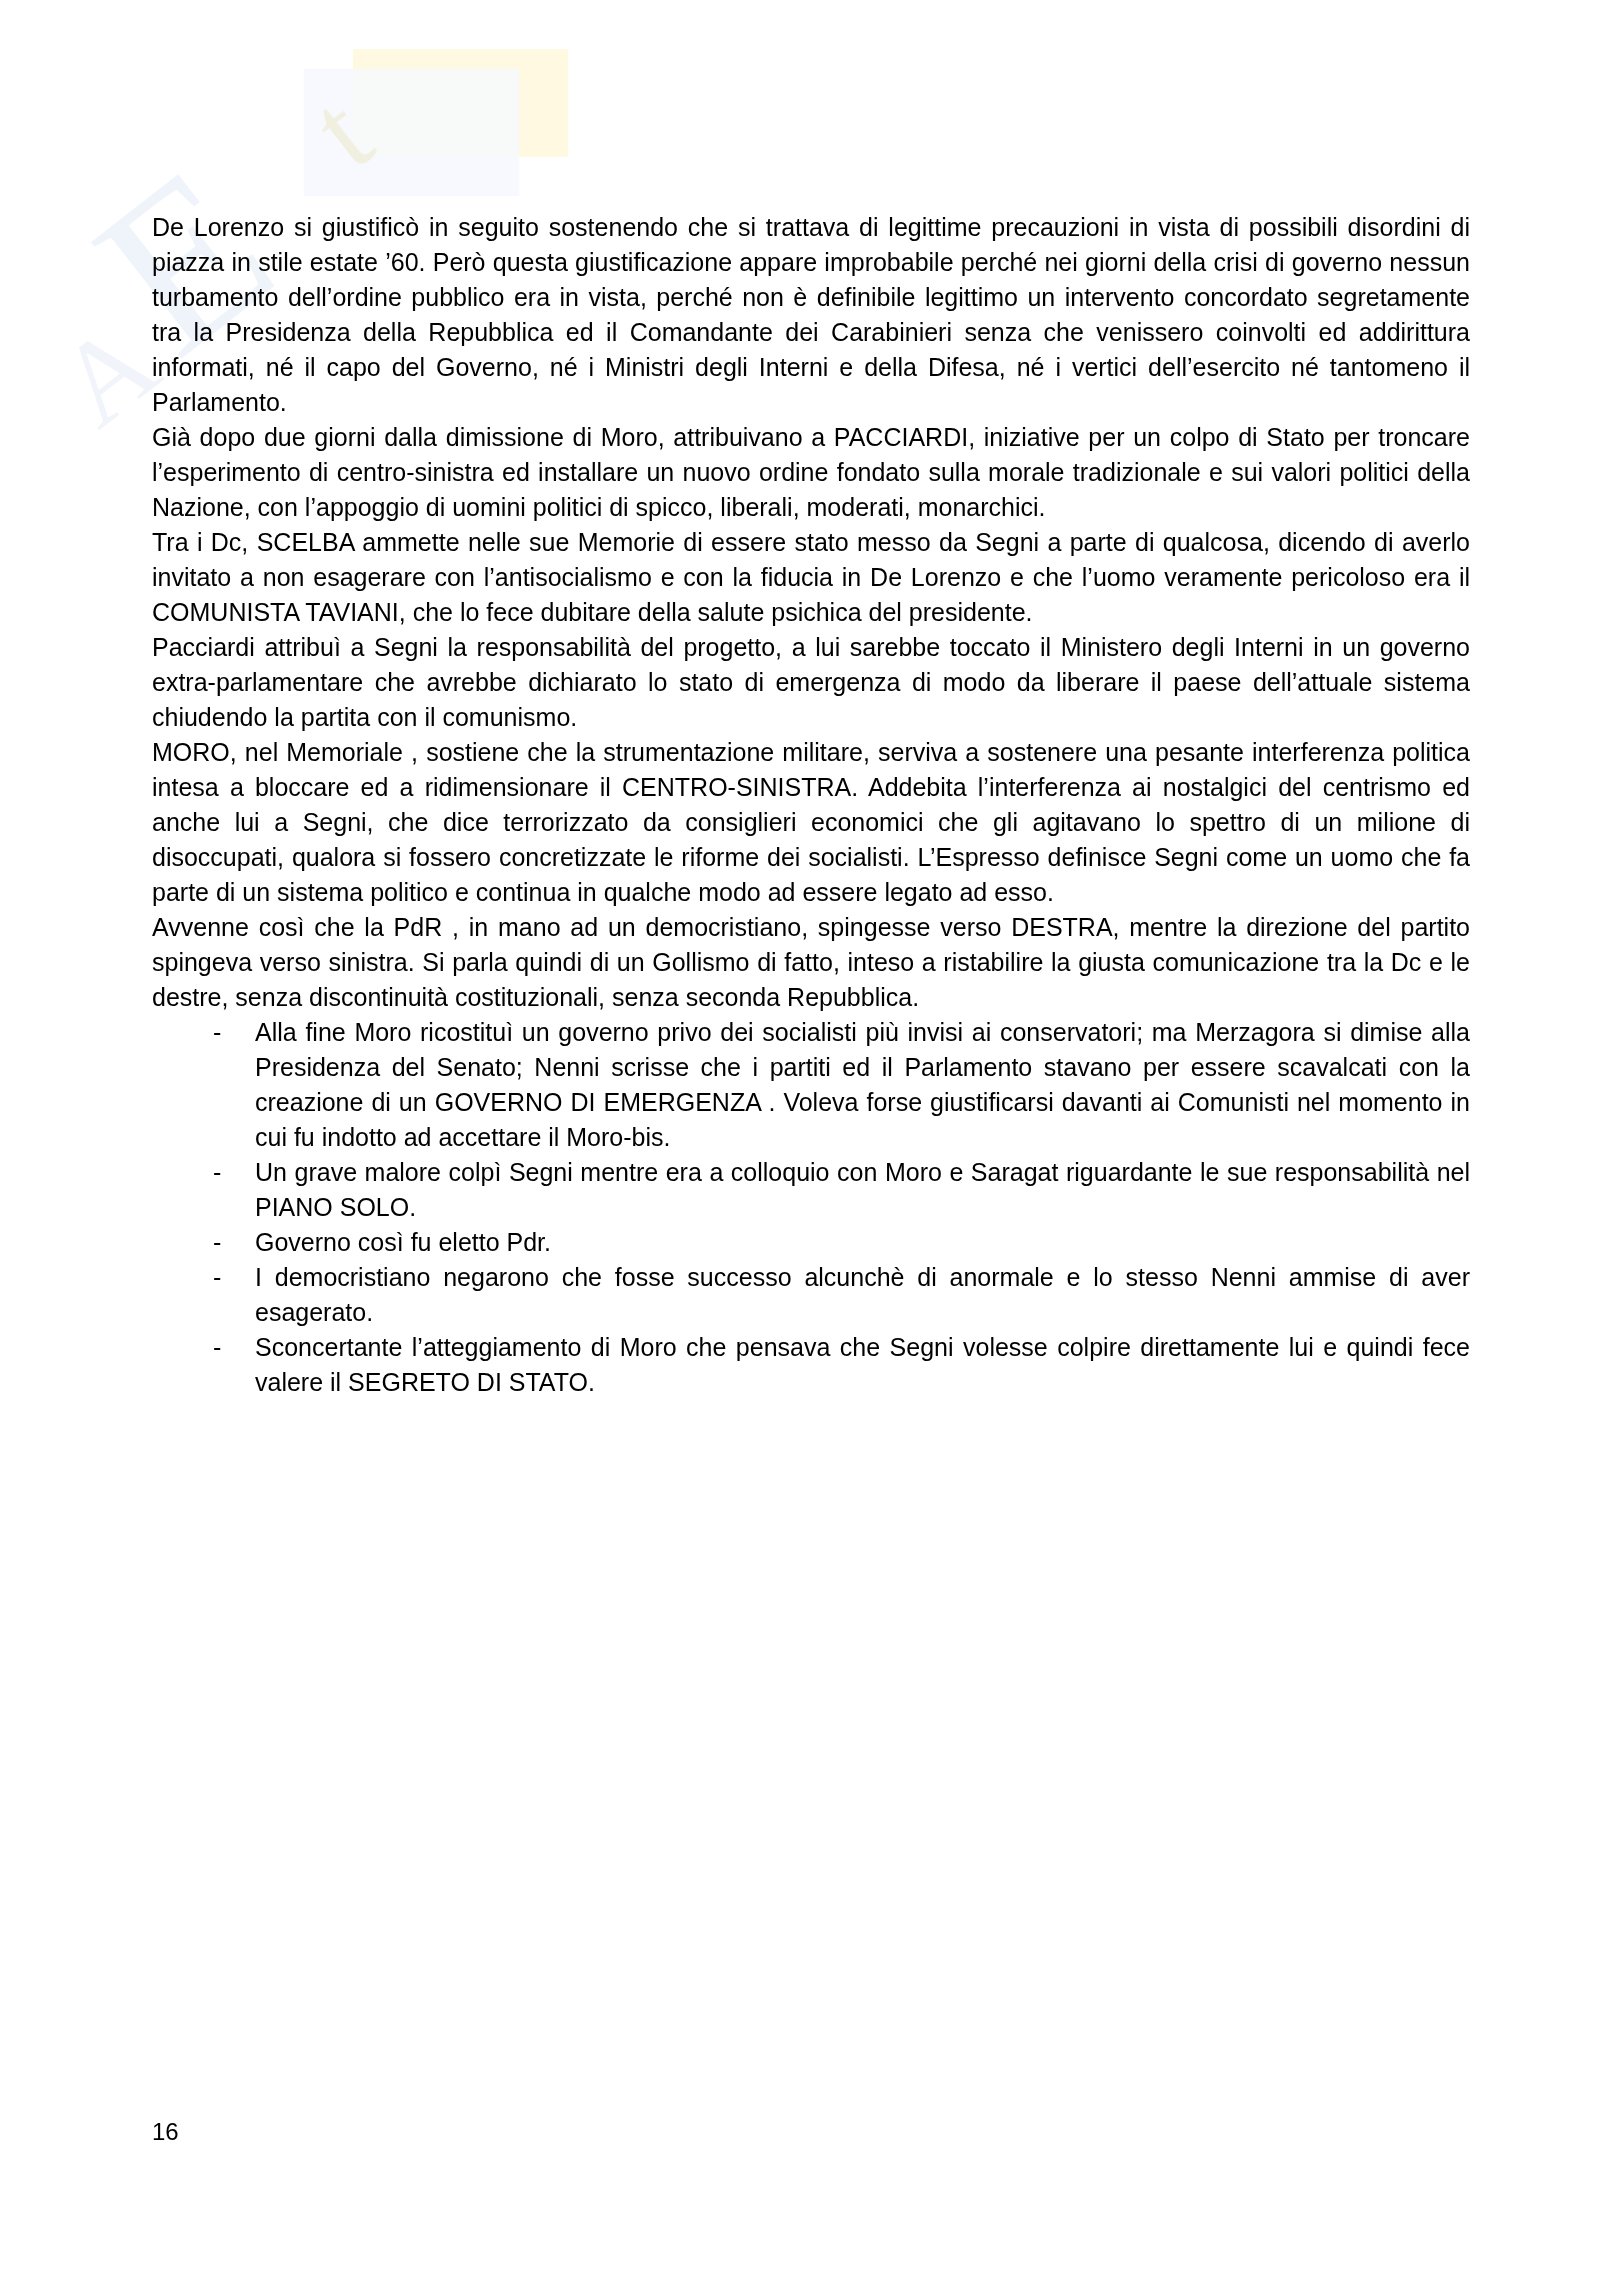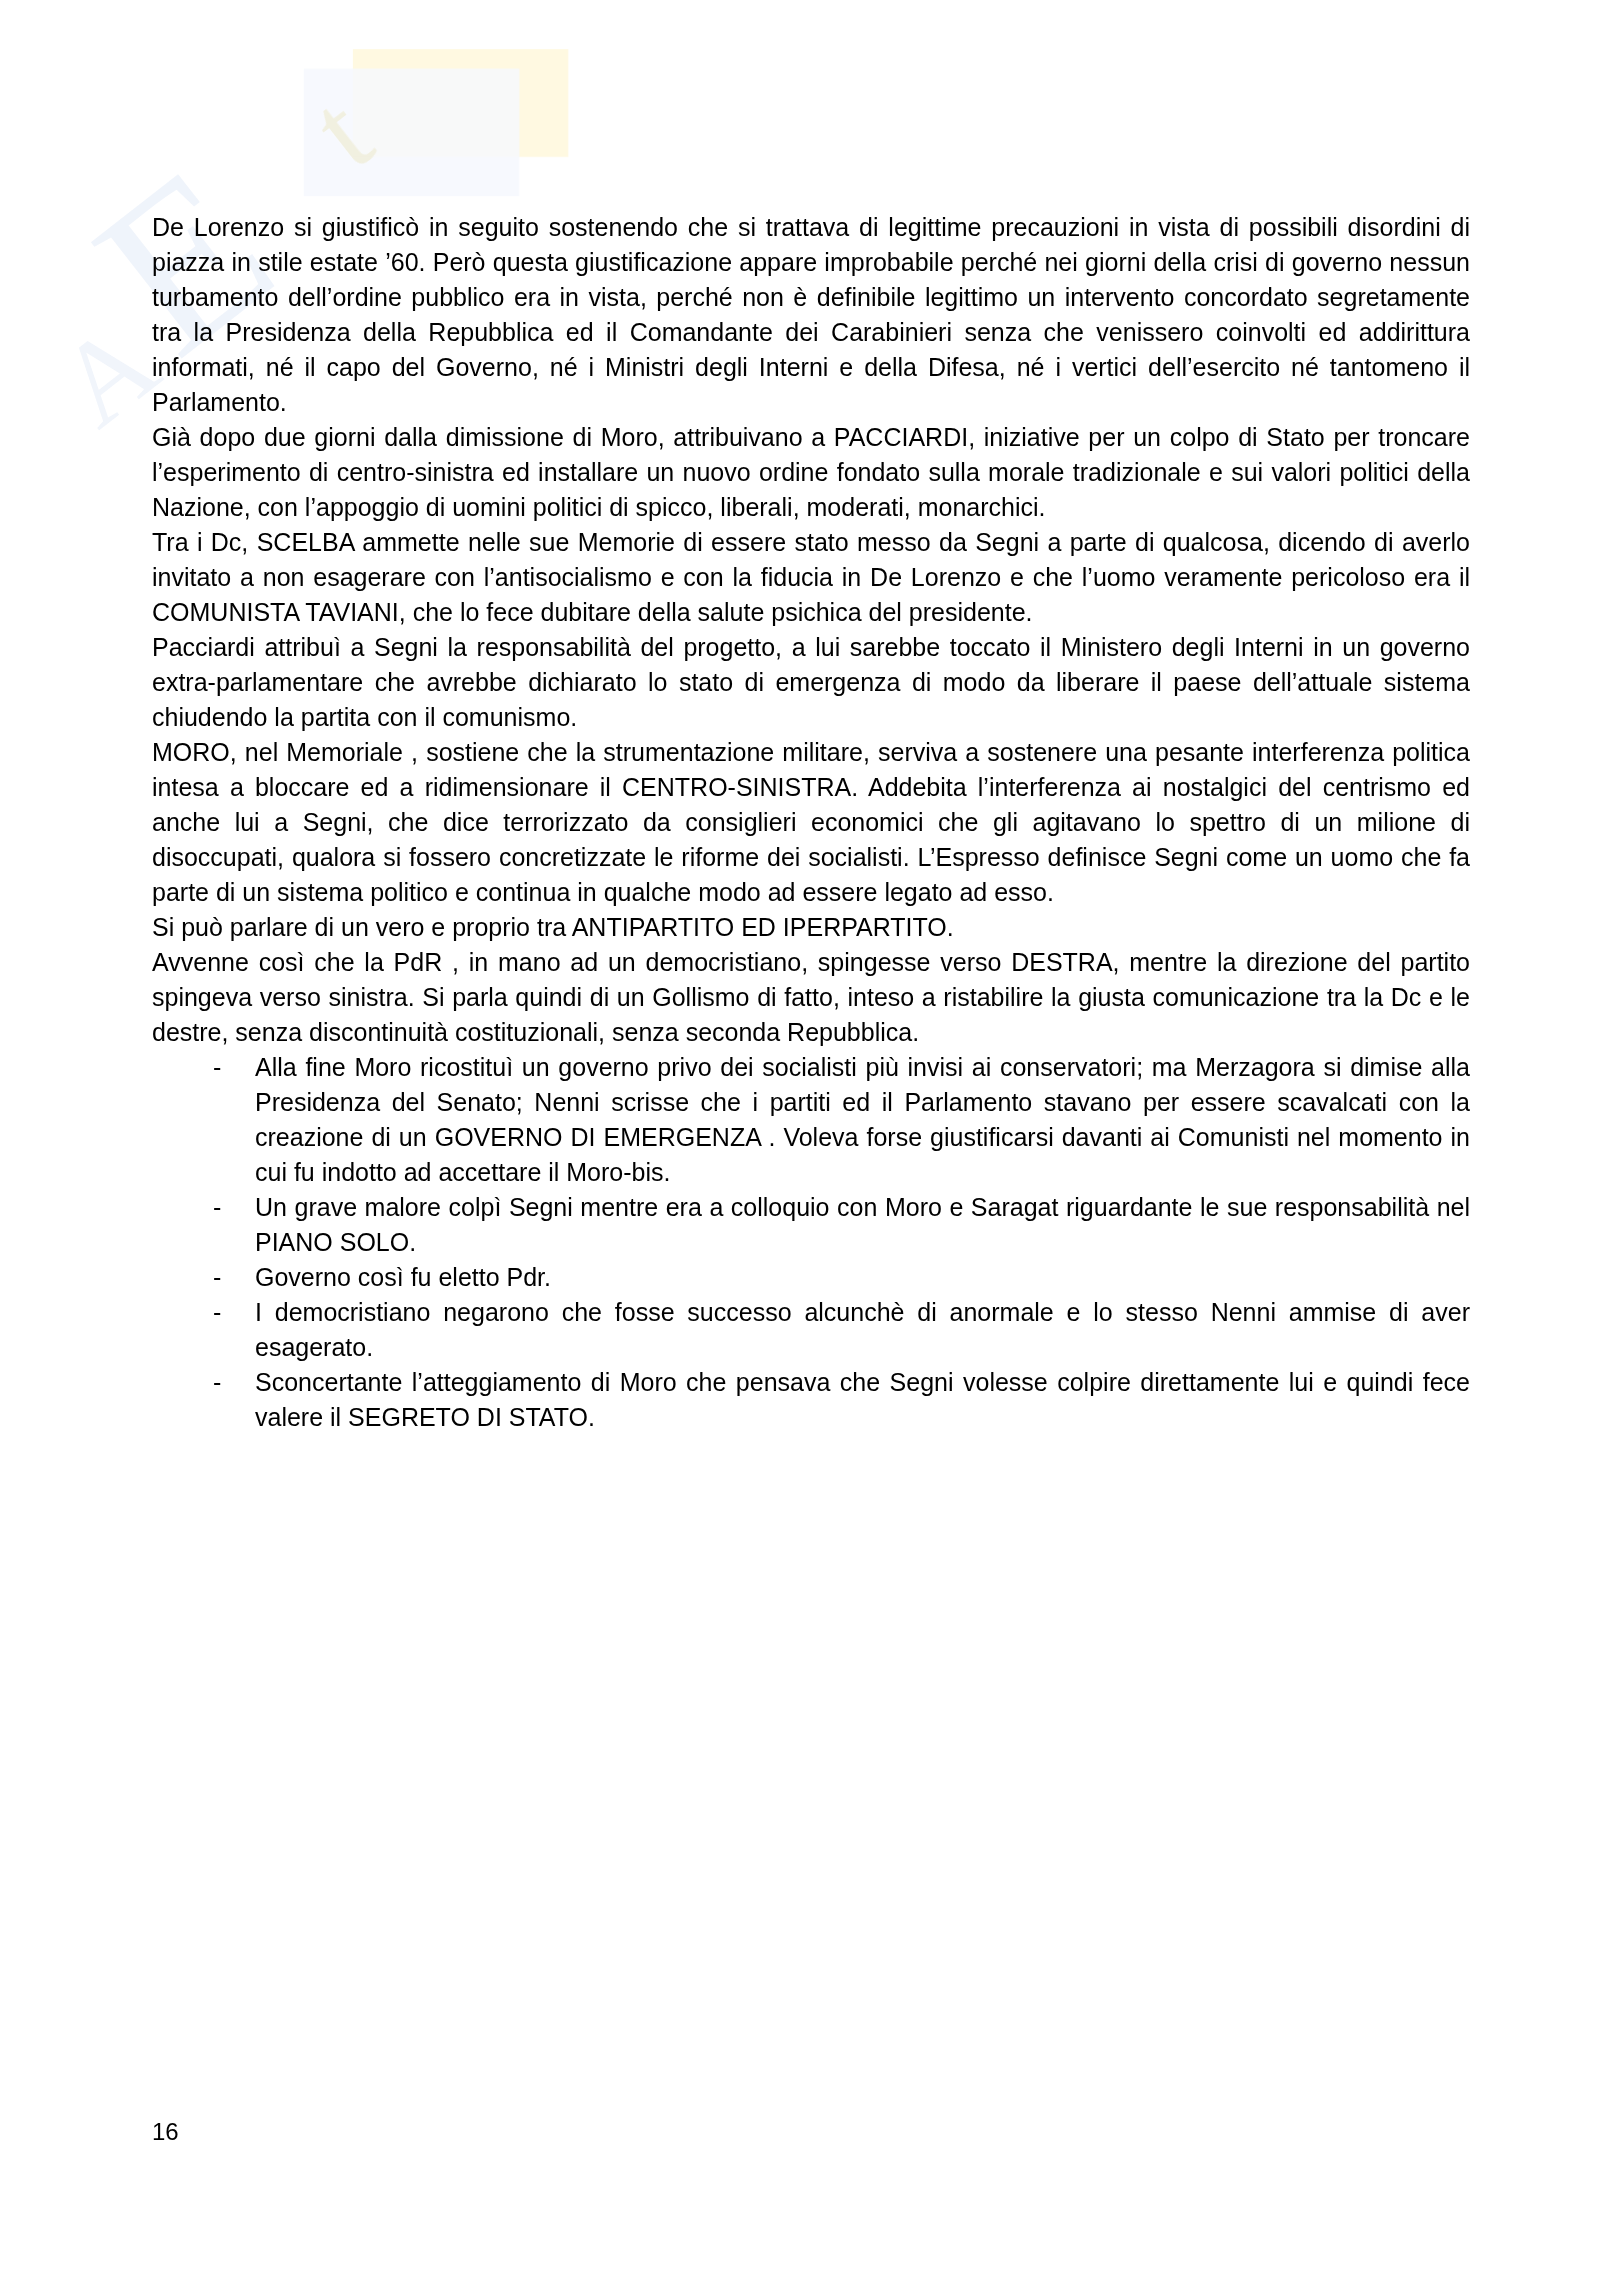--- a/index.html
+++ b/index.html
@@ -90,21 +90,20 @@
       </g>
     </svg>
   </div>
 
   <div class="content">
     <p class="para">De Lorenzo si giustificò in seguito sostenendo che si trattava di legittime precauzioni in vista di possibili disordini di piazza in stile estate ’60. Però questa giustificazione appare improbabile perché nei giorni della crisi di governo nessun turbamento dell’ordine pubblico era in vista, perché non è definibile legittimo un intervento concordato segretamente tra la Presidenza della Repubblica ed il Comandante dei Carabinieri senza che venissero coinvolti ed addirittura informati, né il capo del Governo, né i Ministri degli Interni e della Difesa, né i vertici dell’esercito né tantomeno il Parlamento.</p>
     <p class="para">Già dopo due giorni dalla dimissione di Moro, attribuivano a PACCIARDI, iniziative per un colpo di Stato per troncare l’esperimento di centro-sinistra ed installare un nuovo ordine fondato sulla morale tradizionale e sui valori politici della Nazione, con l’appoggio di uomini politici di spicco, liberali, moderati, monarchici.</p>
     <p class="para">Tra i Dc, SCELBA ammette nelle sue Memorie di essere stato messo da Segni a parte di qualcosa, dicendo di averlo invitato a non esagerare con l’antisocialismo e con la fiducia in De Lorenzo e che l’uomo veramente pericoloso era il COMUNISTA TAVIANI, che lo fece dubitare della salute psichica del presidente.</p>
     <p class="para">Pacciardi attribuì a Segni la responsabilità del progetto, a lui sarebbe toccato il Ministero degli Interni in un governo extra-parlamentare che avrebbe dichiarato lo stato di emergenza di modo da liberare il paese dell’attuale sistema chiudendo la partita con il comunismo.</p>
     <p class="para">MORO, nel Memoriale , sostiene che la strumentazione militare, serviva a sostenere una pesante interferenza politica intesa a bloccare ed a ridimensionare il CENTRO-SINISTRA. Addebita l’interferenza ai nostalgici del centrismo ed anche lui a Segni, che dice terrorizzato da consiglieri economici che gli agitavano lo spettro di un milione di disoccupati, qualora si fossero concretizzate le riforme dei socialisti. L’Espresso definisce Segni come un uomo che fa parte di un sistema politico e continua in qualche modo ad essere legato ad esso.</p>
-    <p class="para">Si può parlare di un vero e proprio tra ANTIPARTITO ED IPERPARTITO.</p>
     <p class="para">Avvenne così che la PdR , in mano ad un democristiano, spingesse verso DESTRA, mentre la direzione del partito spingeva verso sinistra. Si parla quindi di un Gollismo di fatto, inteso a ristabilire la giusta comunicazione tra la Dc e le destre, senza discontinuità costituzionali, senza seconda Repubblica.</p>
 
     <ul class="list">
       <li>
         <span class="dash">-</span>
         <span>Alla fine Moro ricostituì un governo privo dei socialisti più invisi ai conservatori; ma Merzagora si dimise alla Presidenza del Senato; Nenni scrisse che i partiti ed il Parlamento stavano per essere scavalcati con la creazione di un GOVERNO DI EMERGENZA . Voleva forse giustificarsi davanti ai Comunisti  nel momento in cui fu indotto ad accettare il Moro-bis.</span>
       </li>
       <li>
         <span class="dash">-</span>
         <span>Un grave malore colpì Segni mentre era a colloquio con Moro e Saragat riguardante le sue responsabilità nel PIANO SOLO.</span>

